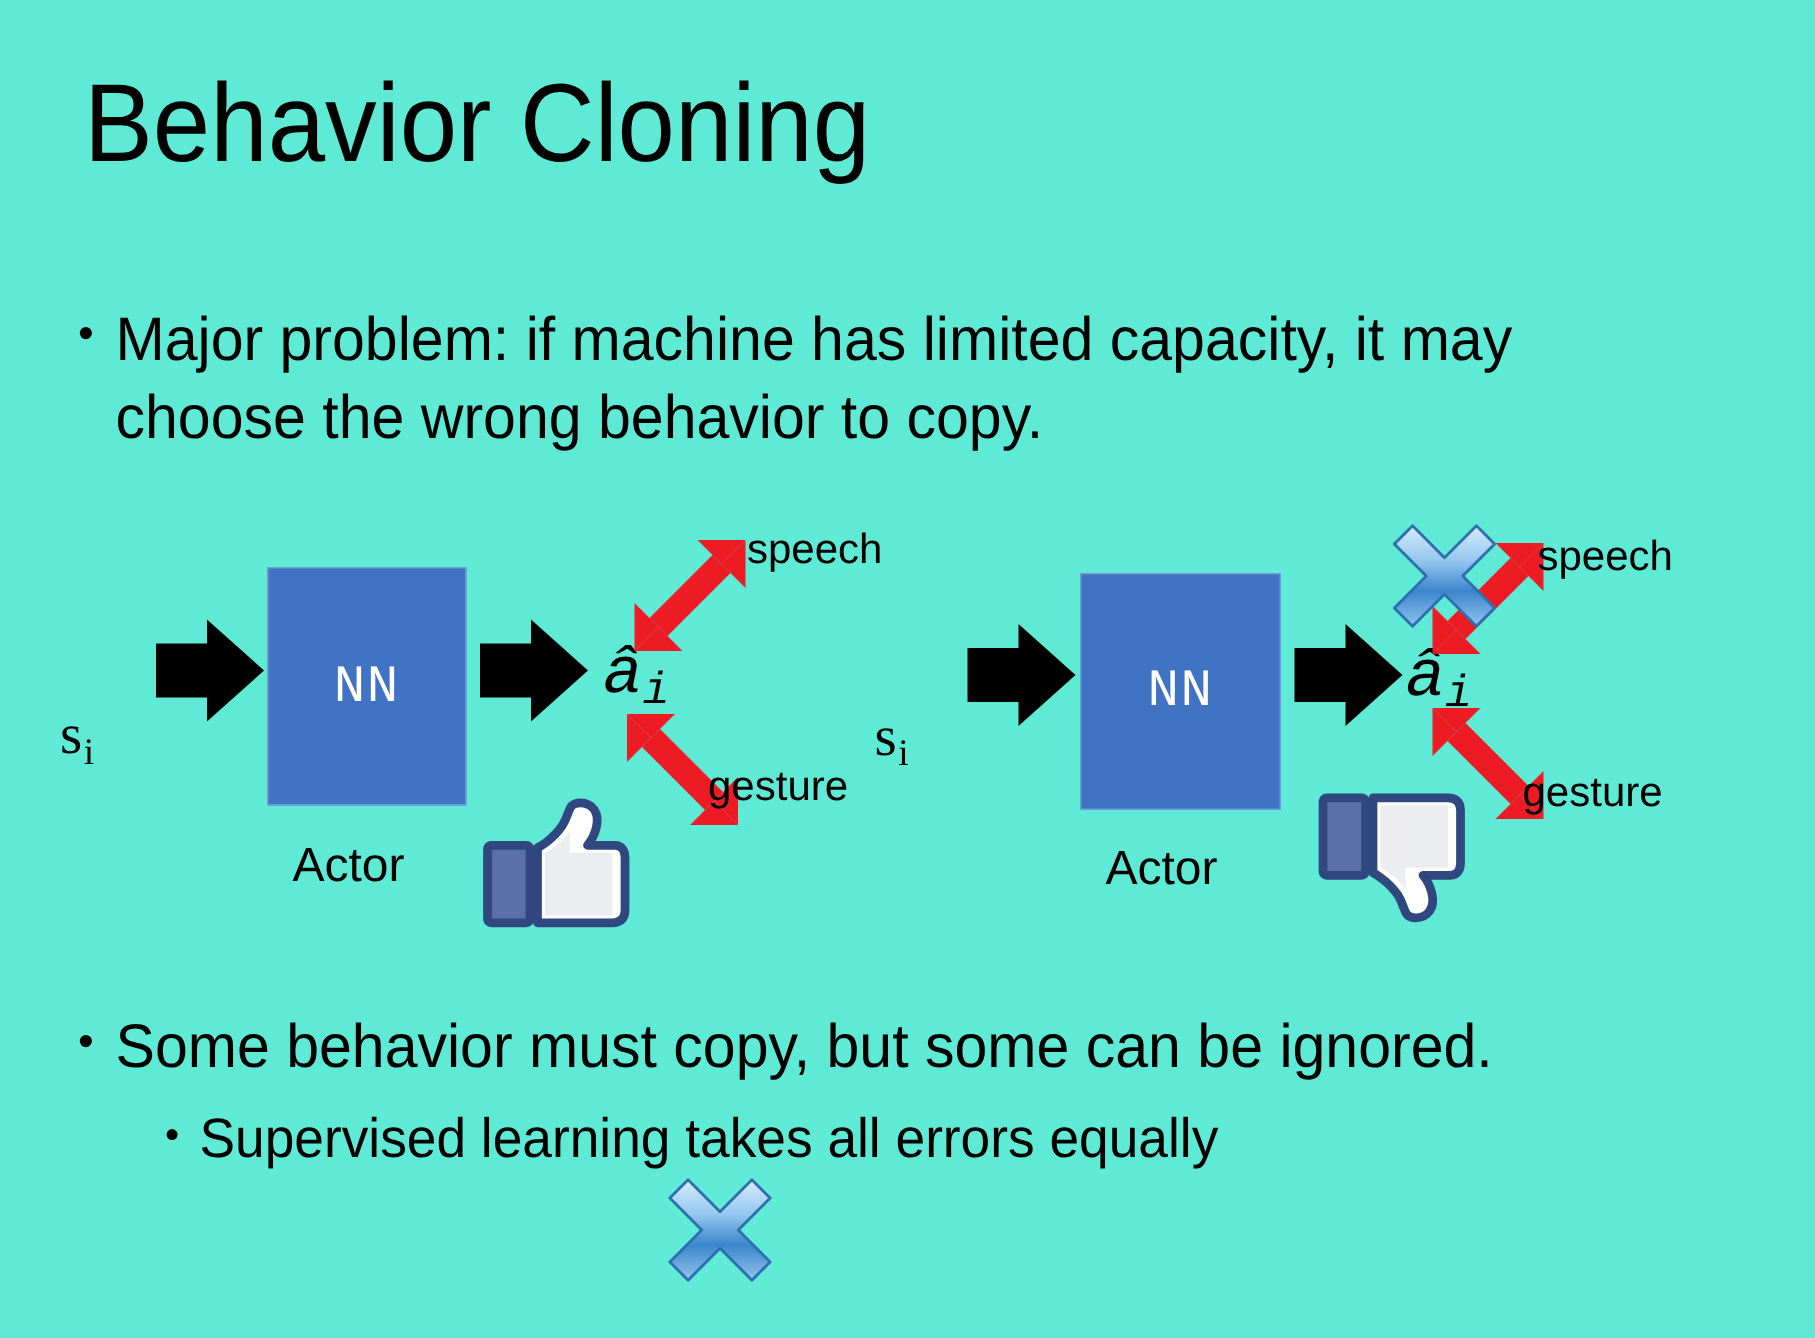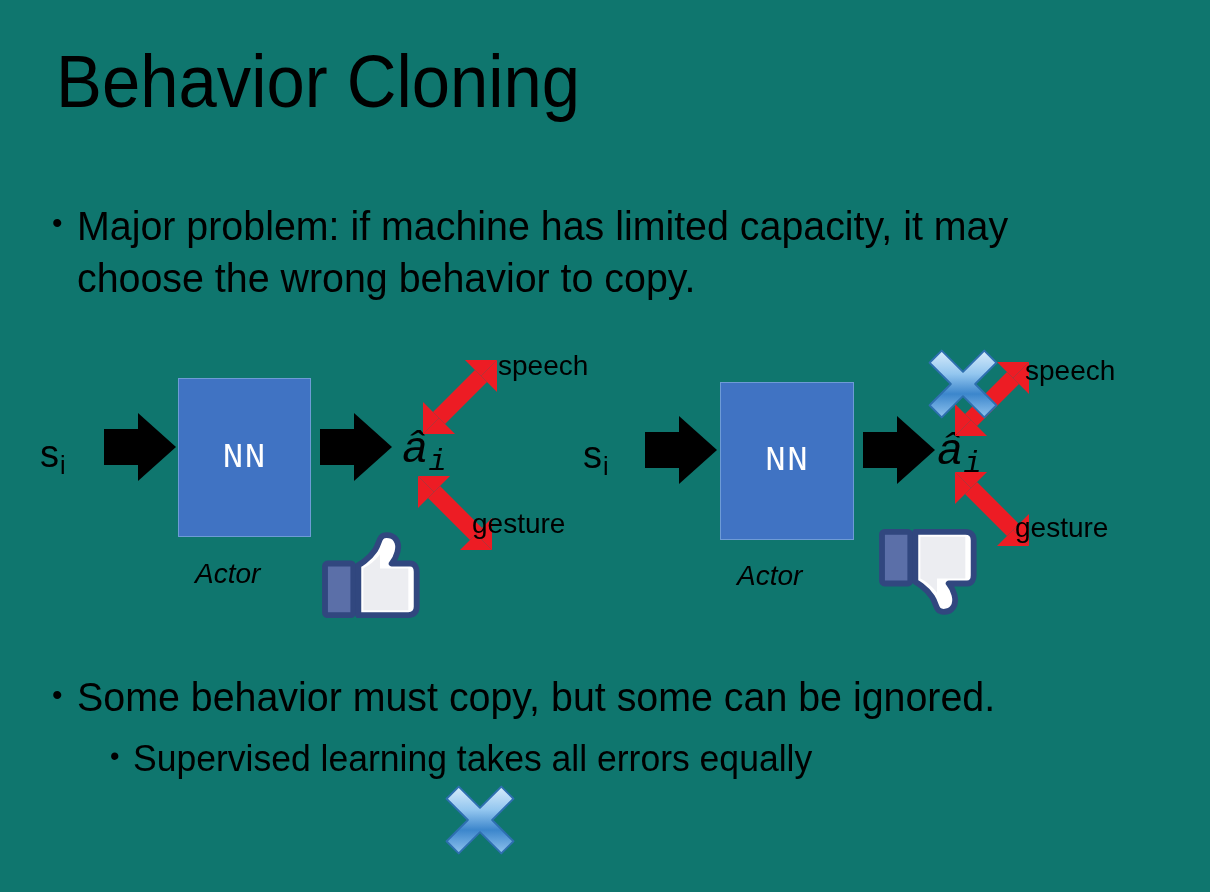--- a/index.html
+++ b/index.html
@@ -8,21 +8,21 @@
     padding: 0;
     background: #ffffff;
   }
   body {
     font-family: "Liberation Sans", sans-serif;
   }
   #slide {
     position: relative;
     width: 1210px;
     height: 892px;
-    background: #0f766e;
+    background: #5eead4;
     overflow: hidden;
   }
 
   
   .slide-title {
     position: absolute;
     left: 56px;
     top: 45px;
     font-family: "Liberation Sans Narrow", "Liberation Sans", sans-serif;
     font-size: 74px;
@@ -88,24 +88,25 @@
   .diagram {
     position: absolute;
     top: 330px;
     height: 300px;
   }
   #diagram-1 { left: 20px;  width: 620px; }
   #diagram-2 { left: 565px; width: 630px; }
 
   .state-label {
     position: absolute;
-    font-family: Liberation Sans, sans-serif;
+    font-family: Liberation Serif, serif;
     font-size: 38px;
     color: #000000;
     line-height: 1;
+    margin-top: 36px;
   }
   .state-label .sub {
     font-size: 25px;
     vertical-align: -0.28em;
     margin-left: 1px;
   }
   .arrow-wrap {
     position: absolute;
     width: 72px;
     height: 68px;
@@ -137,24 +138,23 @@
   .nn-box .nn-text {
     color: #ffffff;
     font-family: Liberation Mono, monospace;
     font-size: 35px;
     letter-spacing: 1px;
   }
 
   .actor-label {
     position: absolute;
     font-family: "Liberation Sans", sans-serif;
-    font-size: 28px;
+    font-size: 32px;
     color: #000000;
     white-space: nowrap;
-    font-style: italic;
   }
 
   .action-label {
     position: absolute;
     font-family: Liberation Mono, monospace;
     font-style: italic;
     font-size: 44px;
     color: #000000;
     line-height: 1;
     white-space: nowrap;

